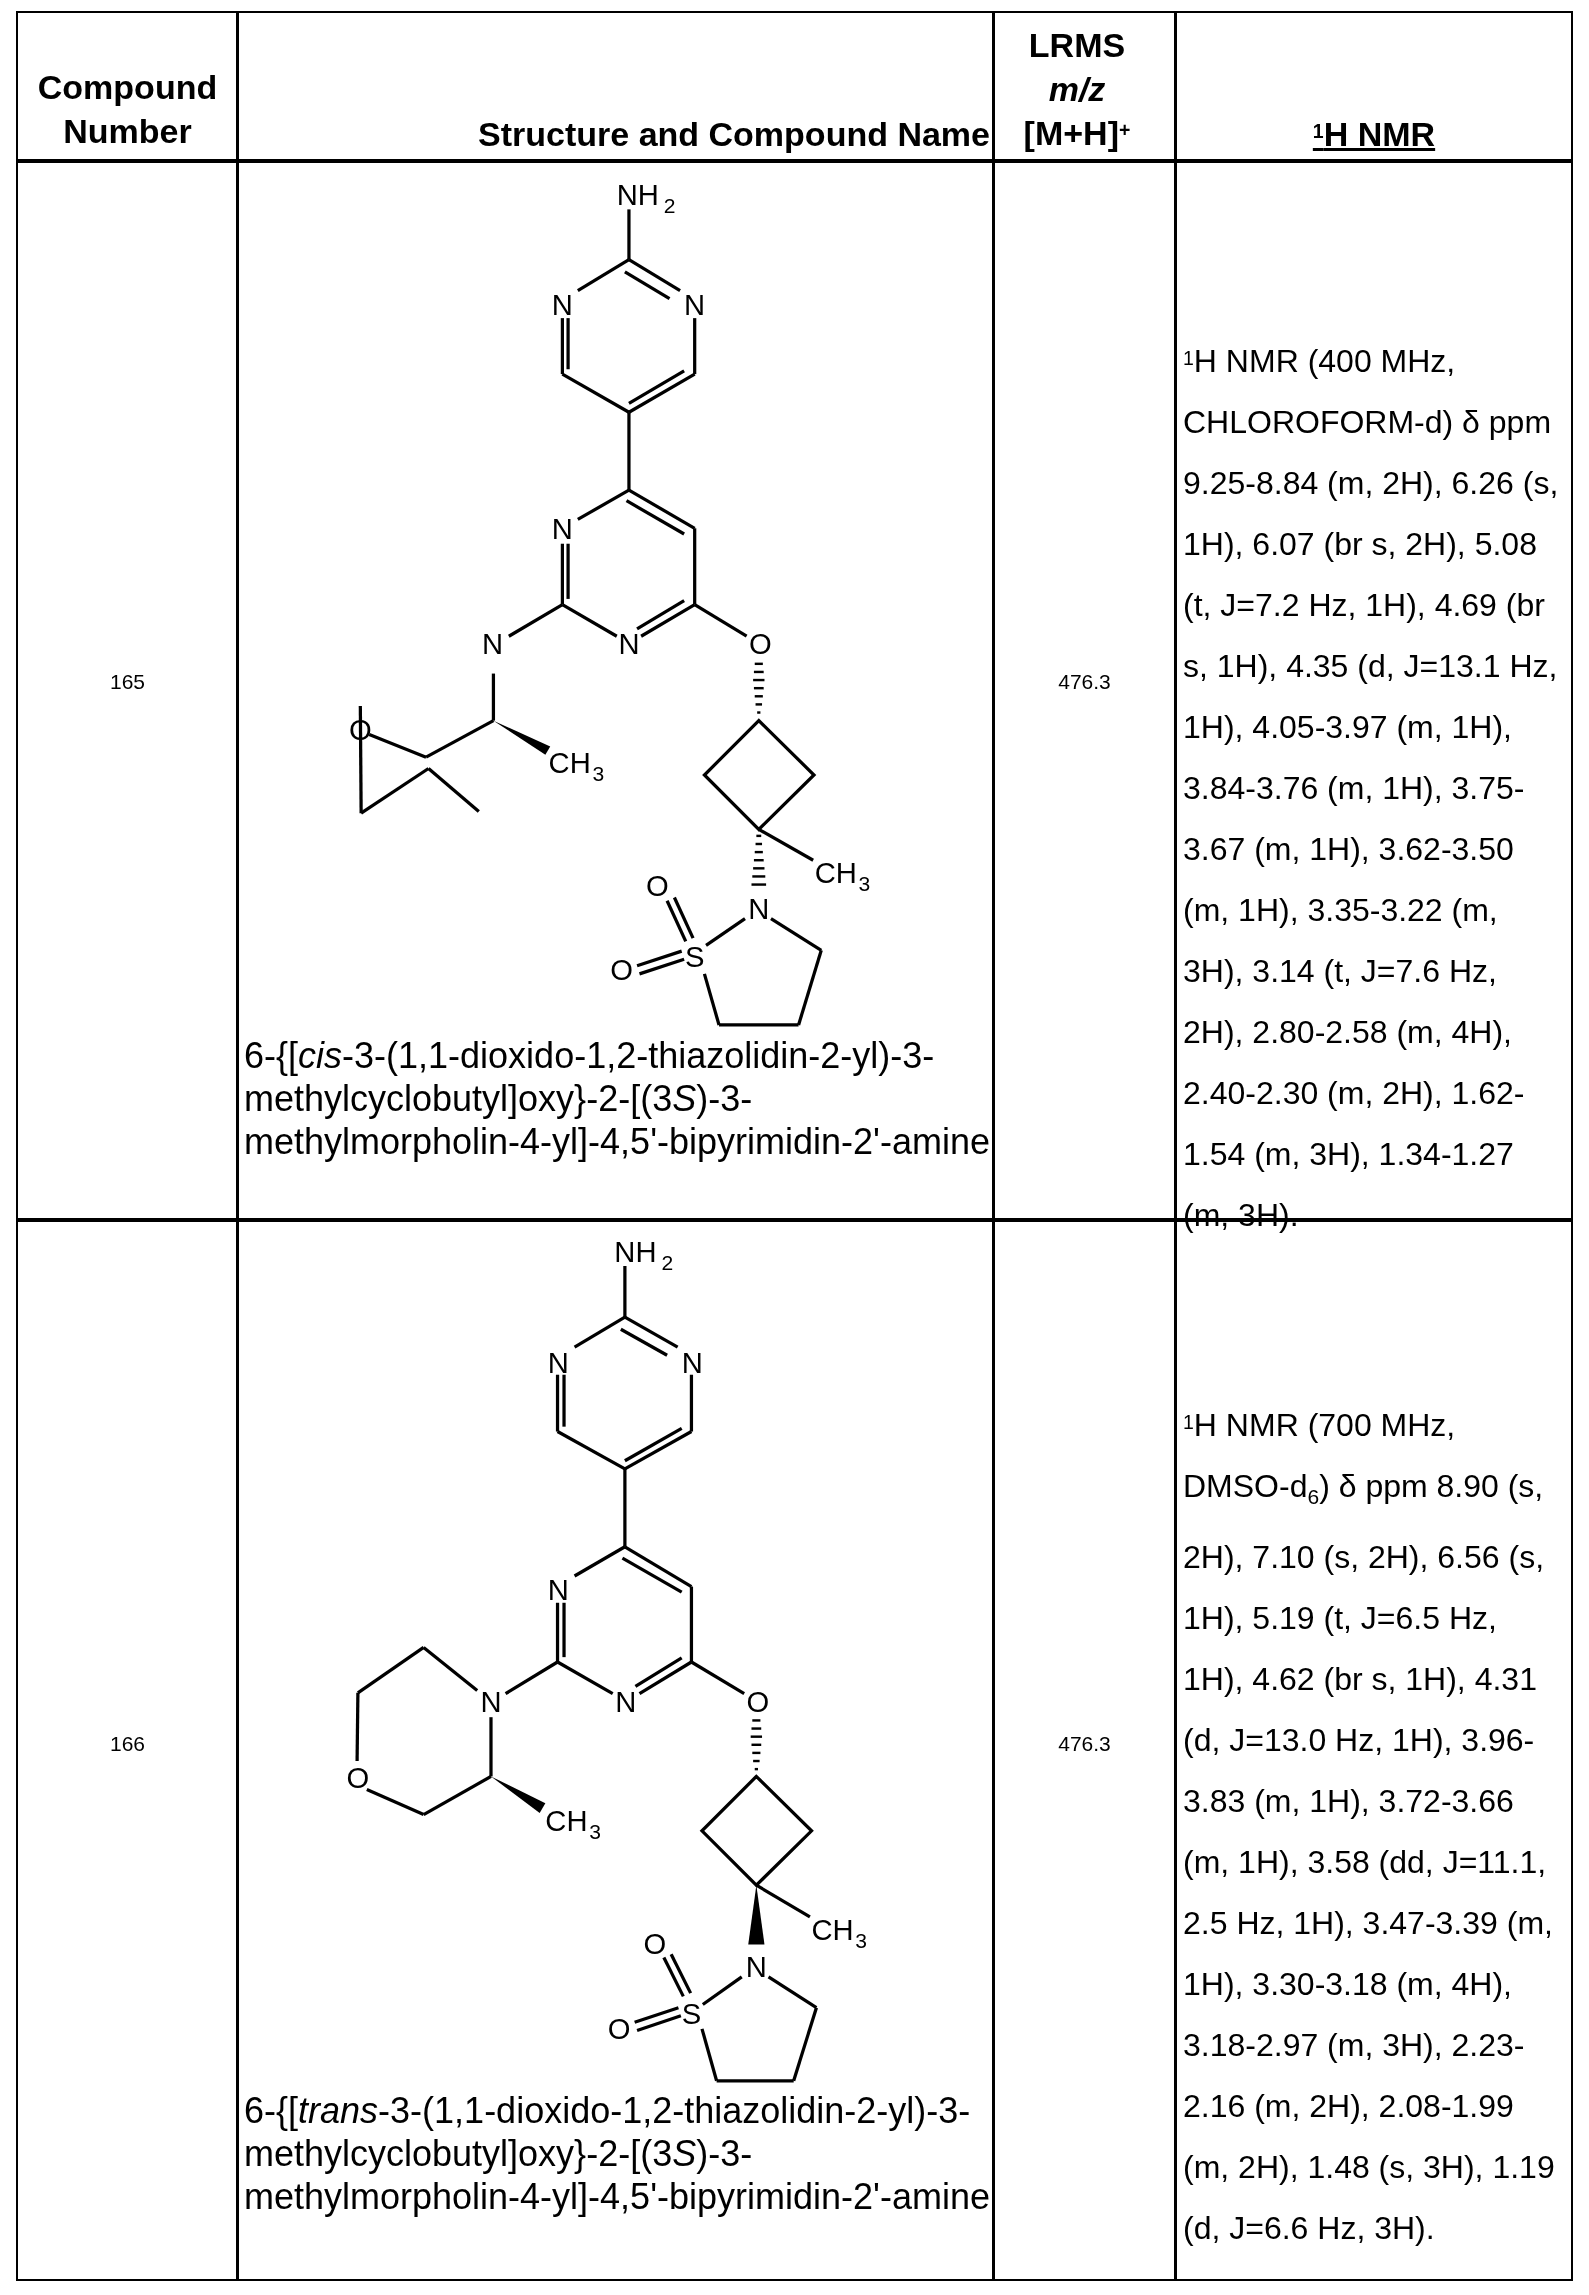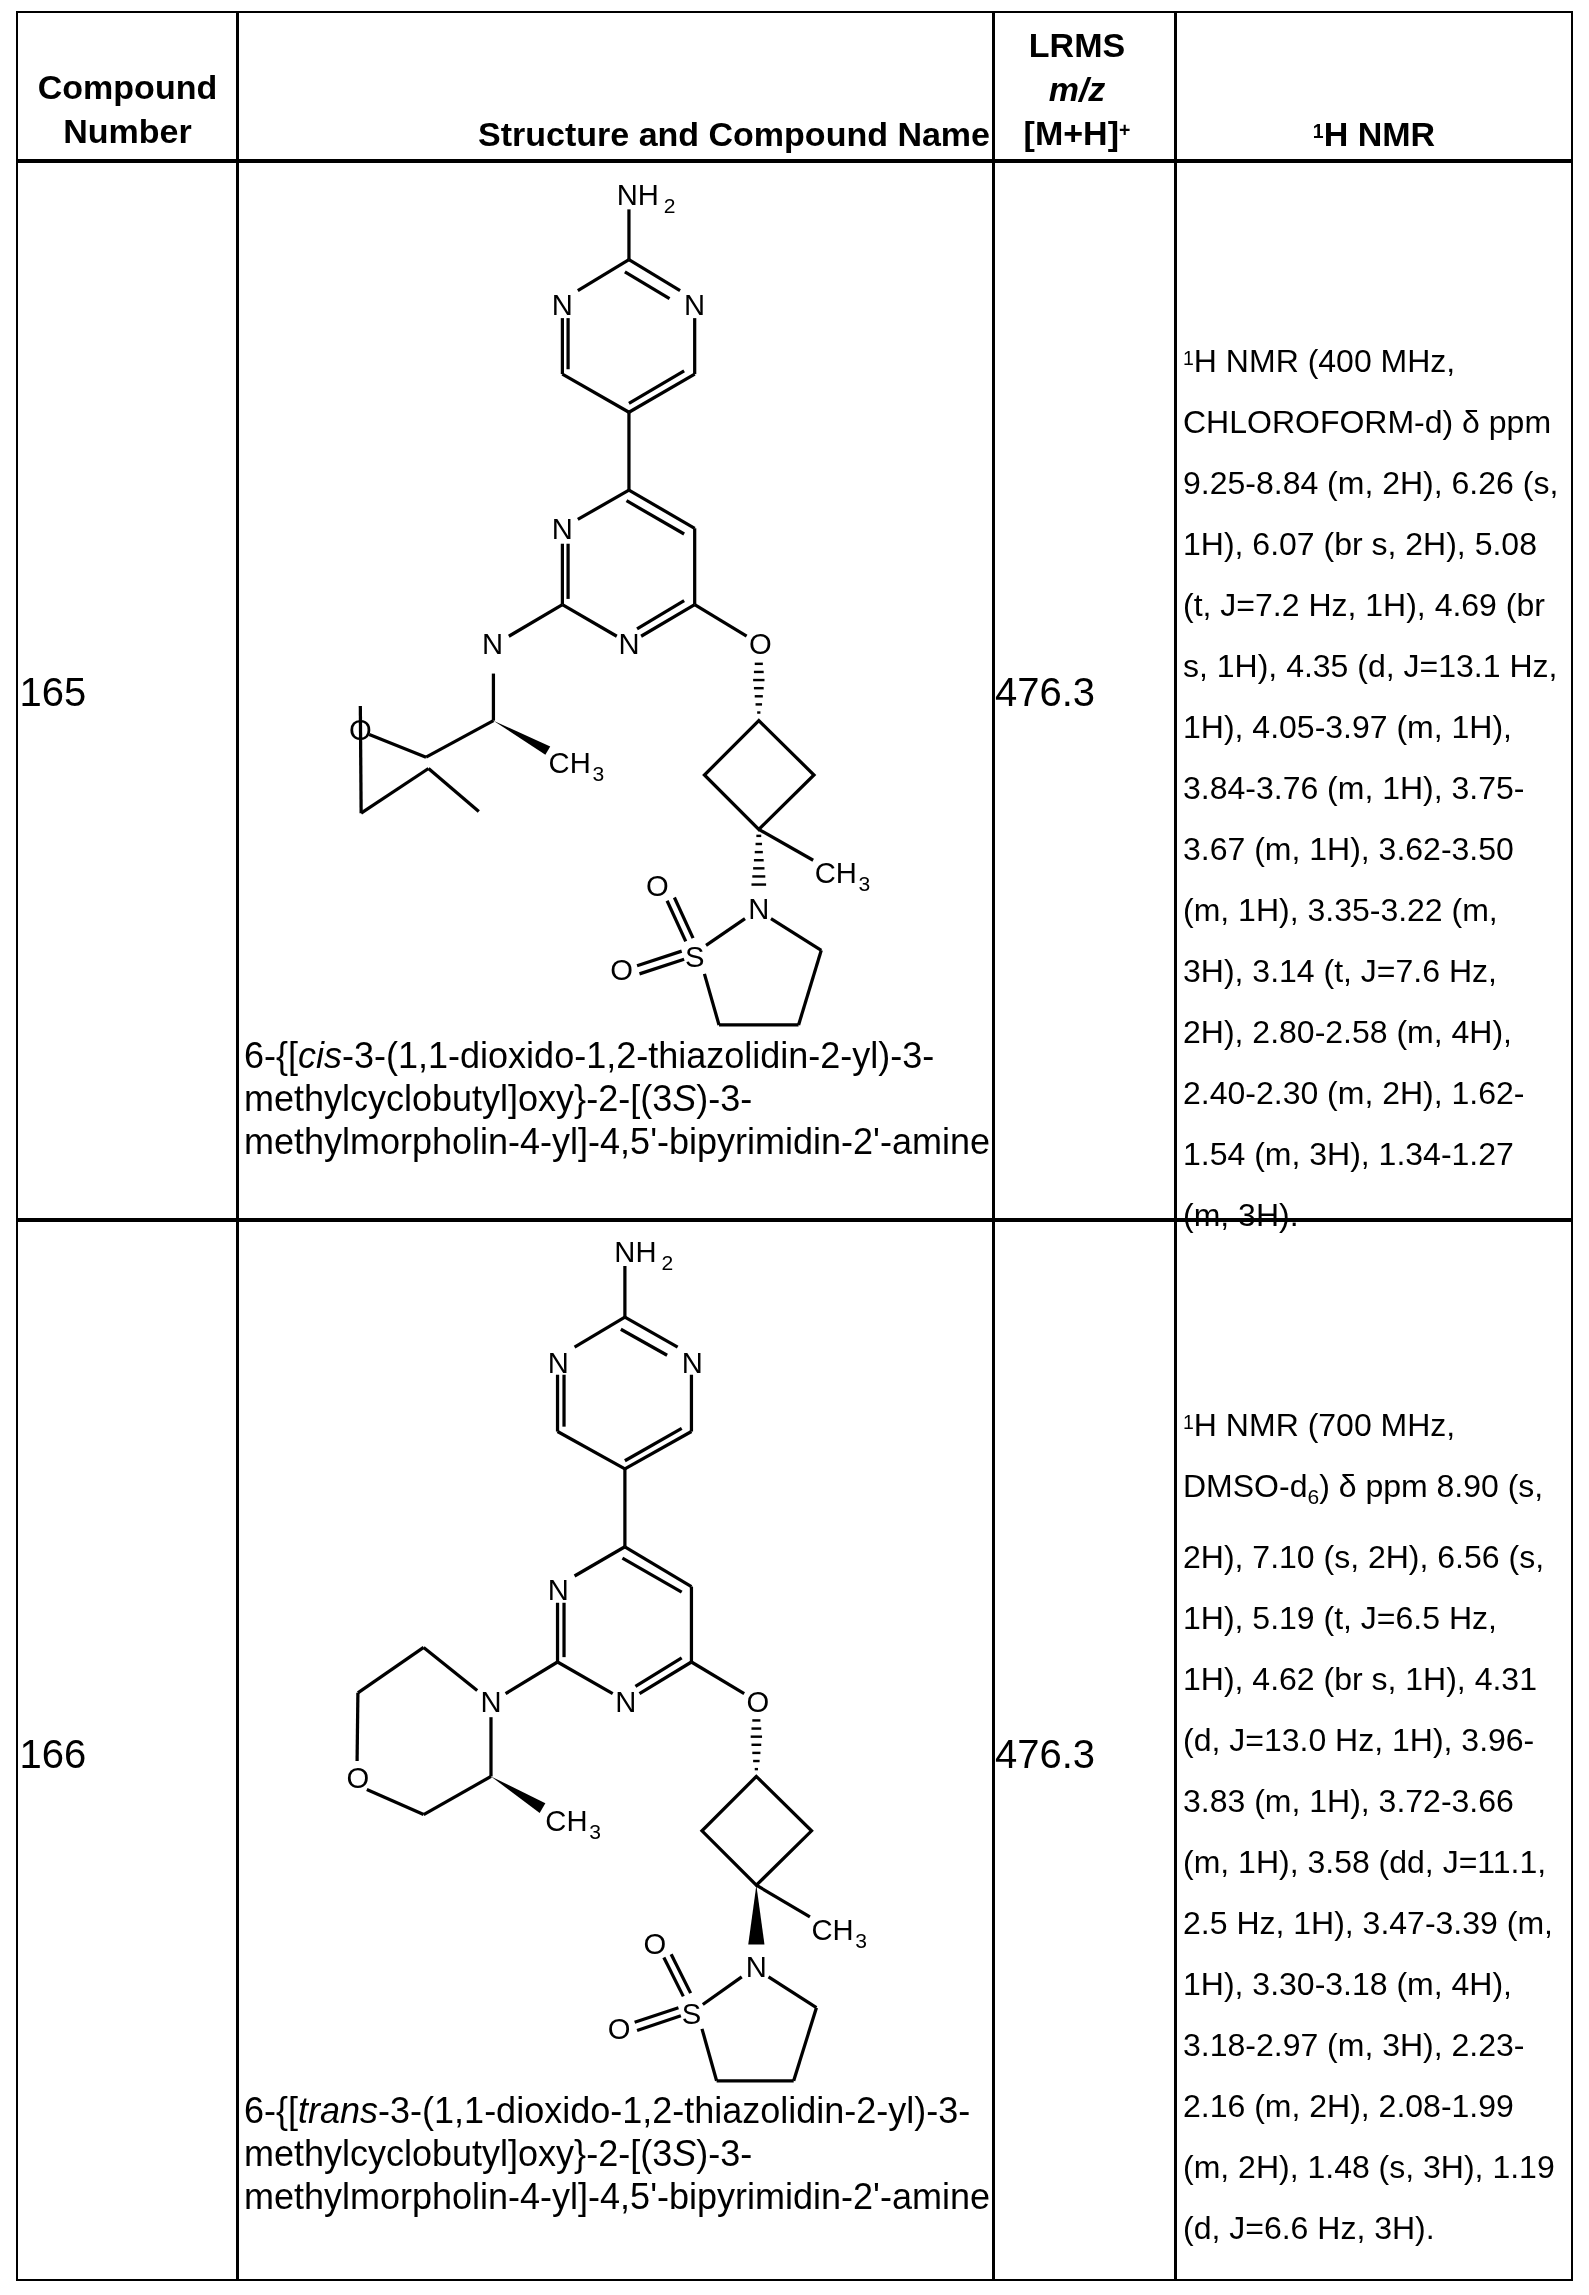--- a/index.html
+++ b/index.html
@@ -1,21 +1,21 @@
 <!DOCTYPE html>
 <html style="font-size:13px"><head>
 <meta charset="utf-8">
 <style>
   html, body { margin: 0; padding: 0; background: #ffffff; }
   body { width: 1589px; height: 2295px; position: relative; overflow: hidden; font-family: "Liberation Sans", sans-serif; color: #000; }
   .frame { position: absolute; left: 16px; top: 11.4px; width: 1557px; height: 2270px; border: 2.4px double #000; box-sizing: border-box; }
   .hline { position: absolute; height: 4px; background: #000; }
   .vline { position: absolute; width: 3.2px; background: #000; }
   .hdr { position: absolute; font-weight: bold; font-size: 34px; text-align: center; line-height: 44px; }
-  .num { position: absolute; font-size: 40px; }
+  .num { position: absolute; font-size: 21px; text-align: center; }
   .nmr { position: absolute; left: 1183px; width: 382px; font-size: 32px; line-height: 61px; white-space: pre-line; }
   .name { position: absolute; left: 244px; width: 747px; font-size: 36px; line-height: 43px; }
   sup { font-size: 19.5px; vertical-align: top; position: relative; top: -3.2px; }
   sub { font-size: 21px; }
   svg.mol { position: absolute; left: 0; top: 0; }
   svg text { font-family: "Liberation Sans", sans-serif; font-size: 36px; }
 </style>
 </head>
 <body>
 
@@ -32,21 +32,21 @@
   <div>Number</div>
 </div>
 <div class="hdr" style="left:239px; top:112px; width:751px;text-align:right;">
   <span>Structure and Compound Name</span>
 </div>
 <div class="hdr" style="left:995px; top:23px; width:164px;">
   <div>LRMS</div>
   <div style="font-style:italic;">m/z</div>
   <div><span>[M+H]</span><sup>+</sup></div>
 </div>
-<div class="hdr" style="left:1177px; top:112px; width:394px;">
+<div class="hdr" style="left:1177px; top:112px; width:394px;text-decoration:underline;">
   <sup>1</sup><span>H NMR</span>
 </div>
 
 <div class="num" style="left:19.5px; top:670px; width:216px;">165</div>
 <div class="num" style="left:995px; top:670px; width:179px;">476.3</div>
 <div class="nmr" style="top:331px;"><sup>1</sup><span>H NMR (400 MHz, CHLOROFORM-d) δ ppm 9.25-8.84 (m, 2H), 6.26 (s, 1H), 6.07 (br s, 2H), 5.08 (t, J=7.2 Hz, 1H), 4.69 (br s, 1H), 4.35 (d, J=13.1 Hz, 1H), 4.05-3.97 (m, 1H), 3.84-3.76 (m, 1H), 3.75-3.67 (m, 1H), 3.62-3.50 (m, 1H), 3.35-3.22 (m, 3H), 3.14 (t, J=7.6 Hz, 2H), 2.80-2.58 (m, 4H), 2.40-2.30 (m, 2H), 1.62-1.54 (m, 3H), 1.34-1.27 (m, 3H).</span></div>
 <div class="name" style="top:1034px;"><span>6-{[</span><i>cis</i><span>-3-(1,1-dioxido-1,2-thiazolidin-2-yl)-3-methylcyclobutyl]oxy}-2-[(3</span><i>S</i><span>)-3-methylmorpholin-4-yl]-4,5'-bipyrimidin-2'-amine</span></div>
 
 <div class="num" style="left:19.5px; top:1732px; width:216px;">166</div>
 <div class="num" style="left:995px; top:1732px; width:179px;">476.3</div>

